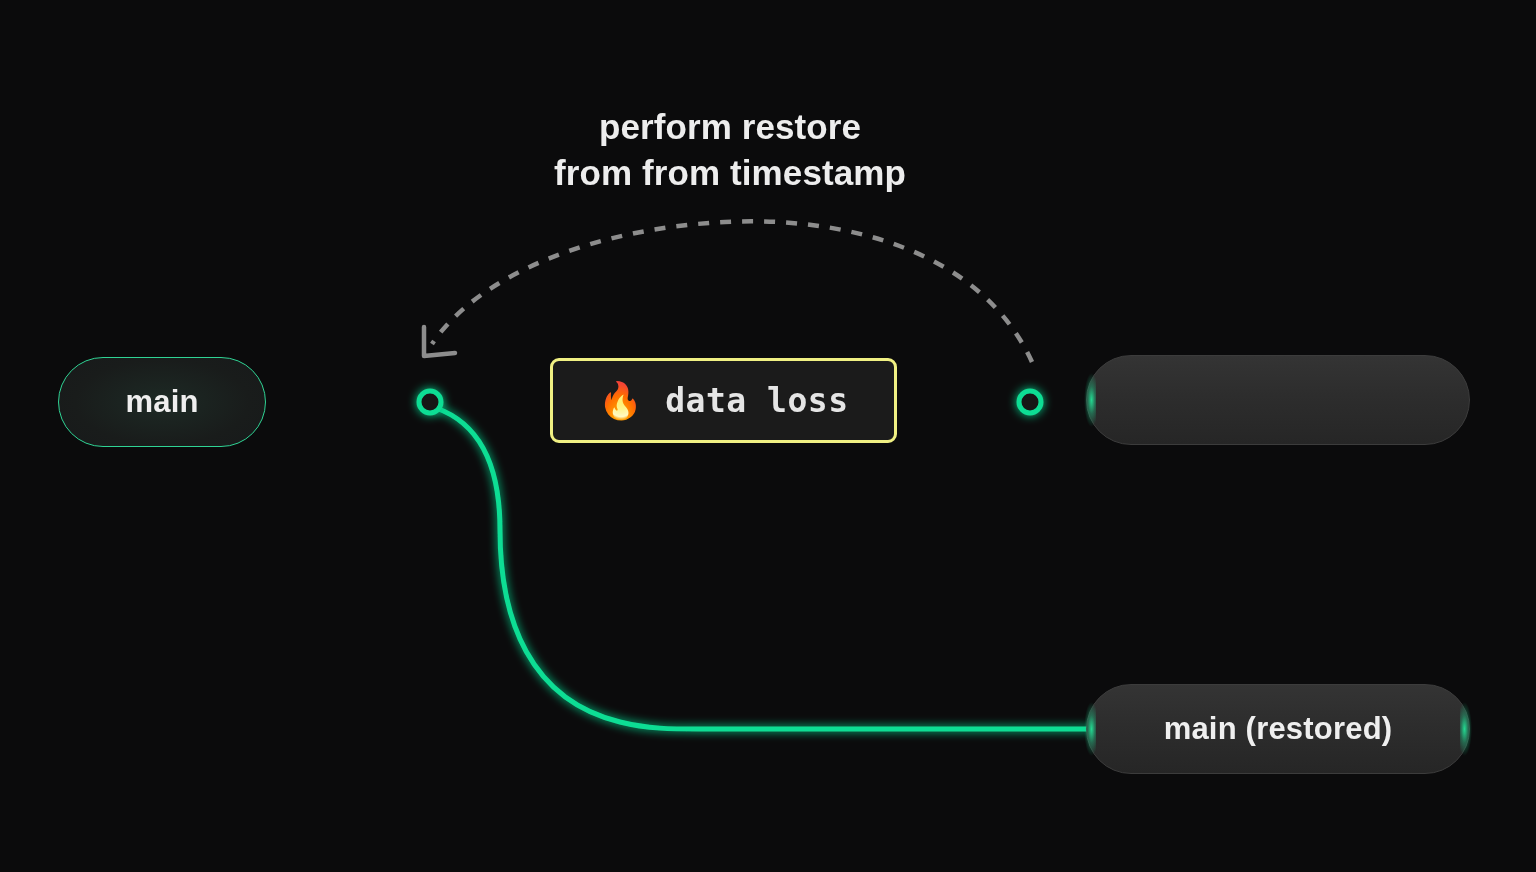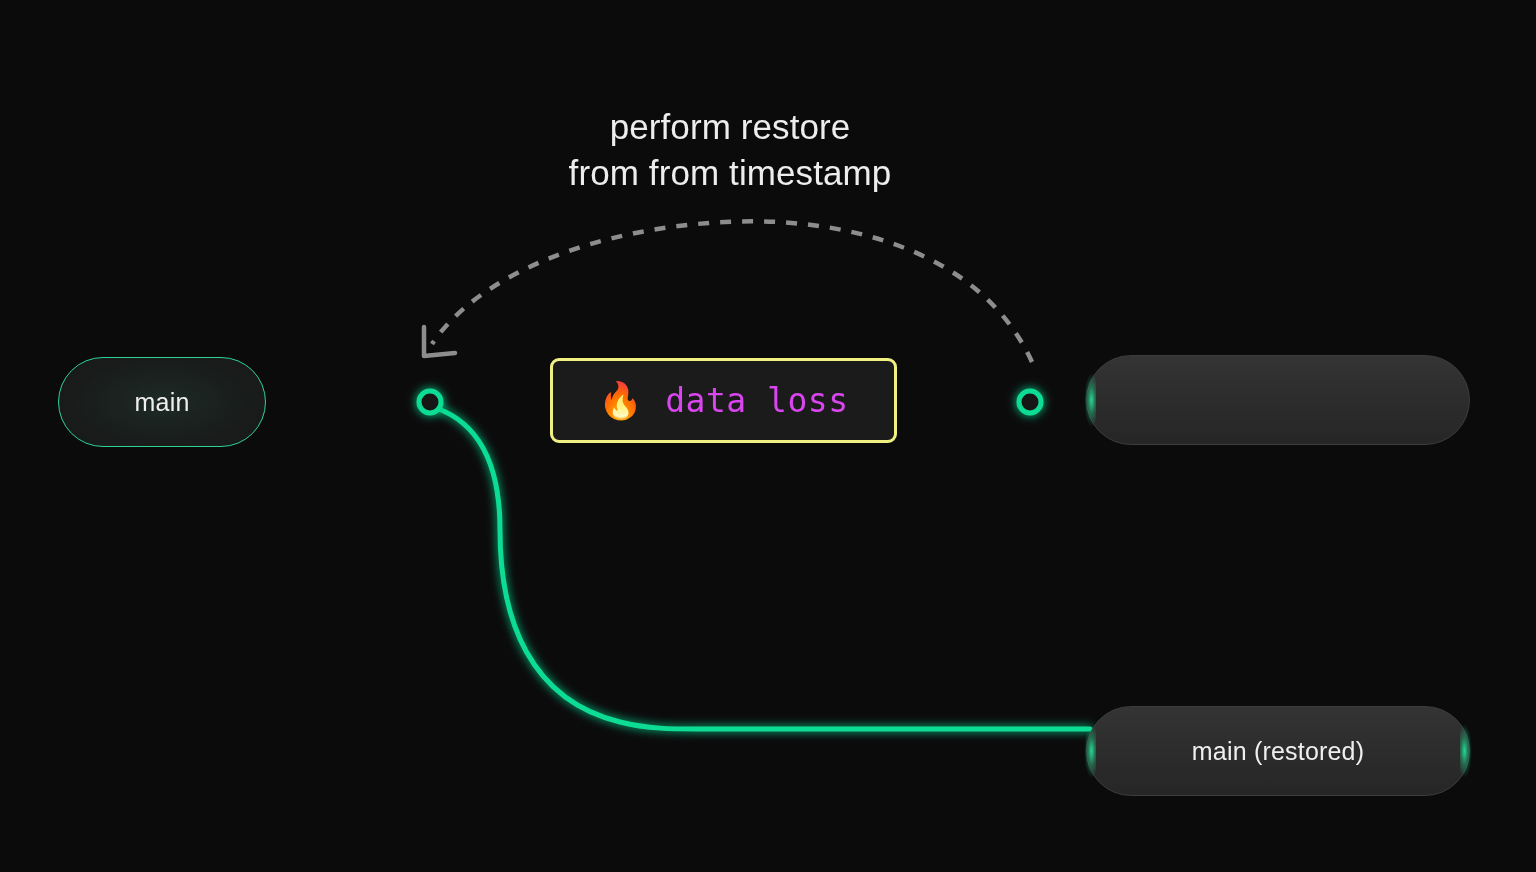--- a/index.html
+++ b/index.html
@@ -7,20 +7,21 @@
     padding: 0;
     background: #0b0b0c;
   }
   #stage {
     position: relative;
     width: 1536px;
     height: 872px;
     background: #0b0b0c;
     overflow: hidden;
     font-family: "Liberation Sans", sans-serif;
+    font-weight: bold;
   }
   #edges {
     position: absolute;
     left: 0;
     top: 0;
     width: 1536px;
     height: 872px;
     pointer-events: none;
   }
 
@@ -39,21 +40,21 @@
 
   
   .node {
     position: absolute;
     display: flex;
     align-items: center;
     justify-content: center;
     border-radius: 999px;
     box-sizing: border-box;
     color: #efefef;
-    font-size: 25px;
+    font-size: 31px;
     letter-spacing: 0.2px;
   }
   .node-main {
     left: 58px;
     top: 357px;
     width: 208px;
     height: 90px;
     border: 1.6px solid #2fd394;
     background:
       radial-gradient(ellipse 70% 80% at 50% 50%, #1d2a25 0%, #191c1b 60%, #17191a 100%);
@@ -72,21 +73,21 @@
     z-index: -1;
   }
   .node-gray {
     left: 1086px;
     width: 384px;
     height: 90px;
     border: 1px solid #3c3c3c;
     background: linear-gradient(180deg, #343434 0%, #2d2d2d 45%, #262626 100%);
   }
   .node-backup { top: 355px; }
-  .node-restored { top: 684px; margin-top: 22px; }
+  .node-restored { top: 684px; }
 
   
   .edge-glow {
     position: absolute;
     top: 50%;
     transform: translateY(-50%);
     width: 18px;
     height: 72px;
     pointer-events: none;
   }
@@ -121,21 +122,21 @@
     justify-content: center;
     gap: 22px;
   }
   .event-emoji {
     font-size: 36px;
     line-height: 1;
   }
   .event-label {
     font-family: "DejaVu Sans Mono", "Liberation Mono", monospace;
     font-size: 33px;
-    color: #d946ef;
+    color: #e5e5e5;
     letter-spacing: 0.5px;
   }
 </style>
 </head>
 <body>
 
 <div id="stage">
 
   <div class="caption" style="top:104px;">perform restore</div>
   <div class="caption" style="top:150px;">from from timestamp</div>

